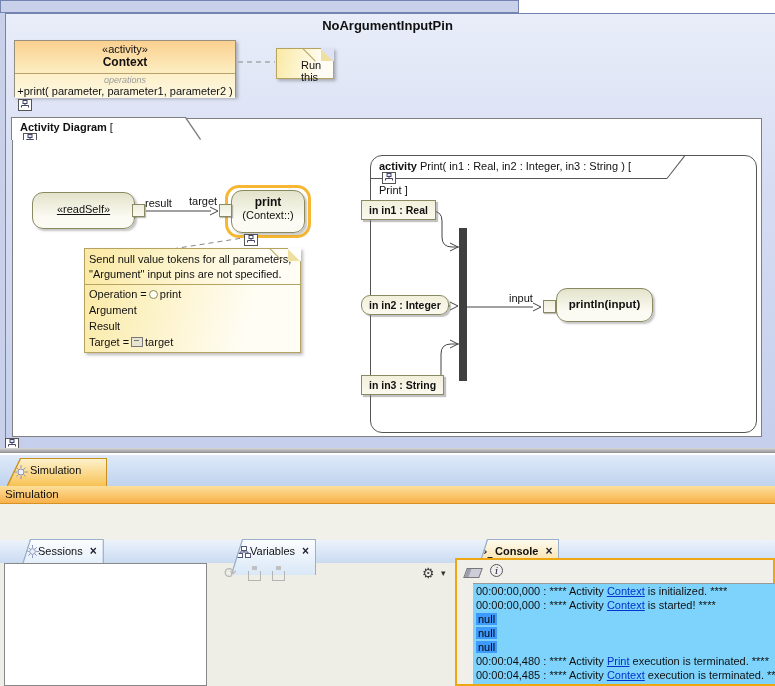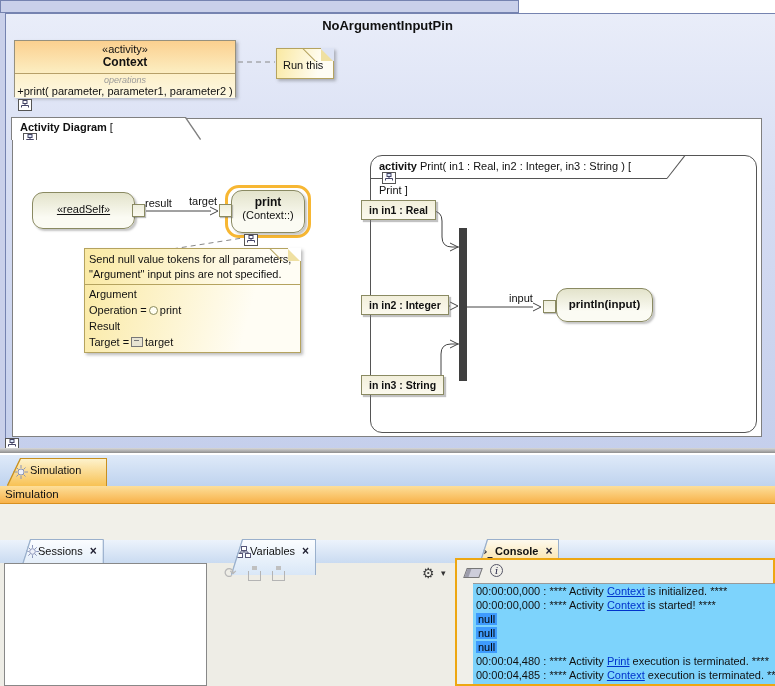--- a/index.html
+++ b/index.html
@@ -27,21 +27,21 @@
   #class-ops .op{display:block;font-size:11px;line-height:12px;white-space:nowrap;}
 
   
   .note{background:linear-gradient(105deg,#fae9a2,#fffdf4 75%);border:1px solid #b5a35f;box-sizing:border-box;}
   .fold-cover{position:absolute;top:-1px;right:-1px;width:13px;height:13px;}
   .fold-flap{position:absolute;top:0;right:0;width:12px;height:12px;background:#efe0a2;
              clip-path:polygon(0 0,0 100%,100% 100%);}
   .fold-diag{position:absolute;top:-1px;right:12px;width:18px;height:1px;background:#b5a35f;
              transform:rotate(45deg);transform-origin:left top;}
   #run-note{left:276px;top:48px;width:58px;height:31px;}
-  #run-note .txt{position:absolute;left:6px;top:10px;font-size:11px;}
+  #run-note .txt{position:absolute;left:24px;top:10px;font-size:11px;}
   #big-note{left:84px;top:248px;width:217px;height:105px;font-size:11px;}
   #big-note .body{padding:3px 4px 0 4px;line-height:15px;}
   #big-note .sep{height:1px;background:#b5a35f;margin:2px 0 1px 0;}
   #big-note .row{line-height:16px;white-space:nowrap;}
   .op-circle{display:inline-block;width:7px;height:7px;border:1px solid #8a8a5a;border-radius:50%;background:#fffef2;vertical-align:-1px;margin:0 2px;}
   .target-ico{display:inline-block;width:10px;height:8px;border:1px solid #777;background:#e8e4d2;vertical-align:-1px;margin:0 2px;position:relative;}
   .target-ico::after{content:"";position:absolute;left:2px;top:2px;width:5px;height:1px;background:#777;}
 
   #white-frame{left:12px;top:118px;width:750px;height:319px;background:#fff;border:1px solid #808080;box-sizing:border-box;}
   .tabw{position:absolute;}
@@ -213,40 +213,40 @@
   <div class="abs note shadowed" id="big-note">
     <div class="fold-cover" style="background:#fff;"></div>
     <div class="fold-flap"></div>
     <div class="fold-diag"></div>
     <div class="body">
       <div>Send null value tokens for all parameters,</div>
       <div>"Argument" input pins are not specified.</div>
     </div>
     <div class="sep"></div>
     <div style="padding:0 4px;">
+      <div class="row"><span>Operation =</span><span class="op-circle"></span><span>print</span></div>
       <div class="row">Argument</div>
-      <div class="row"><span>Operation =</span><span class="op-circle"></span><span>print</span></div>
       <div class="row">Result</div>
       <div class="row"><span>Target =</span><span class="target-ico"></span><span>target</span></div>
     </div>
   </div>
 
   <div class="abs" id="act-frame"></div>
   <div class="abs" id="ah-bottom"></div>
   <div class="abs" id="ah-diag"></div>
   <div class="abs" id="ah-text">
     <b>activity</b>&nbsp;<span>Print( in1 : Real, in2 : Integer, in3 : String )</span>&nbsp;<span>[</span><svg class="rk" width="14" height="12">
         <rect x="0.5" y="0.5" width="13" height="11" fill="#fff" stroke="#555"></rect>
         <rect x="5" y="1.5" width="4" height="3" fill="#dce8f8" stroke="#446"></rect>
         <path d="M7 4.5v2 M3.5 6.5h7 M3.5 6.5v2 M10.5 6.5v2" stroke="#446" fill="none"></path>
       </svg><span>Print</span>&nbsp;<span>]</span>
   </div>
 
   <div class="param-pin" style="left:325px;top:200px;">in in1 : Real</div>
-  <div class="param-pin" style="left:325px;top:295px;">in in2 : Integer</div>
+  <div class="param-pin" style="left:325px;top:295px;border-radius:9px;">in in2 : Integer</div>
   <div class="param-pin" style="left:325px;top:375px;">in in3 : String</div>
 
   <div class="abs" id="join-bar"></div>
 
   <span class="edge-label" style="left:509px;top:292px;">input</span>
   <div class="pin-sq" style="left:543px;top:300px;"></div>
   <div class="abs action" id="println-node">
     <span>println(input)</span>
   </div>
 

